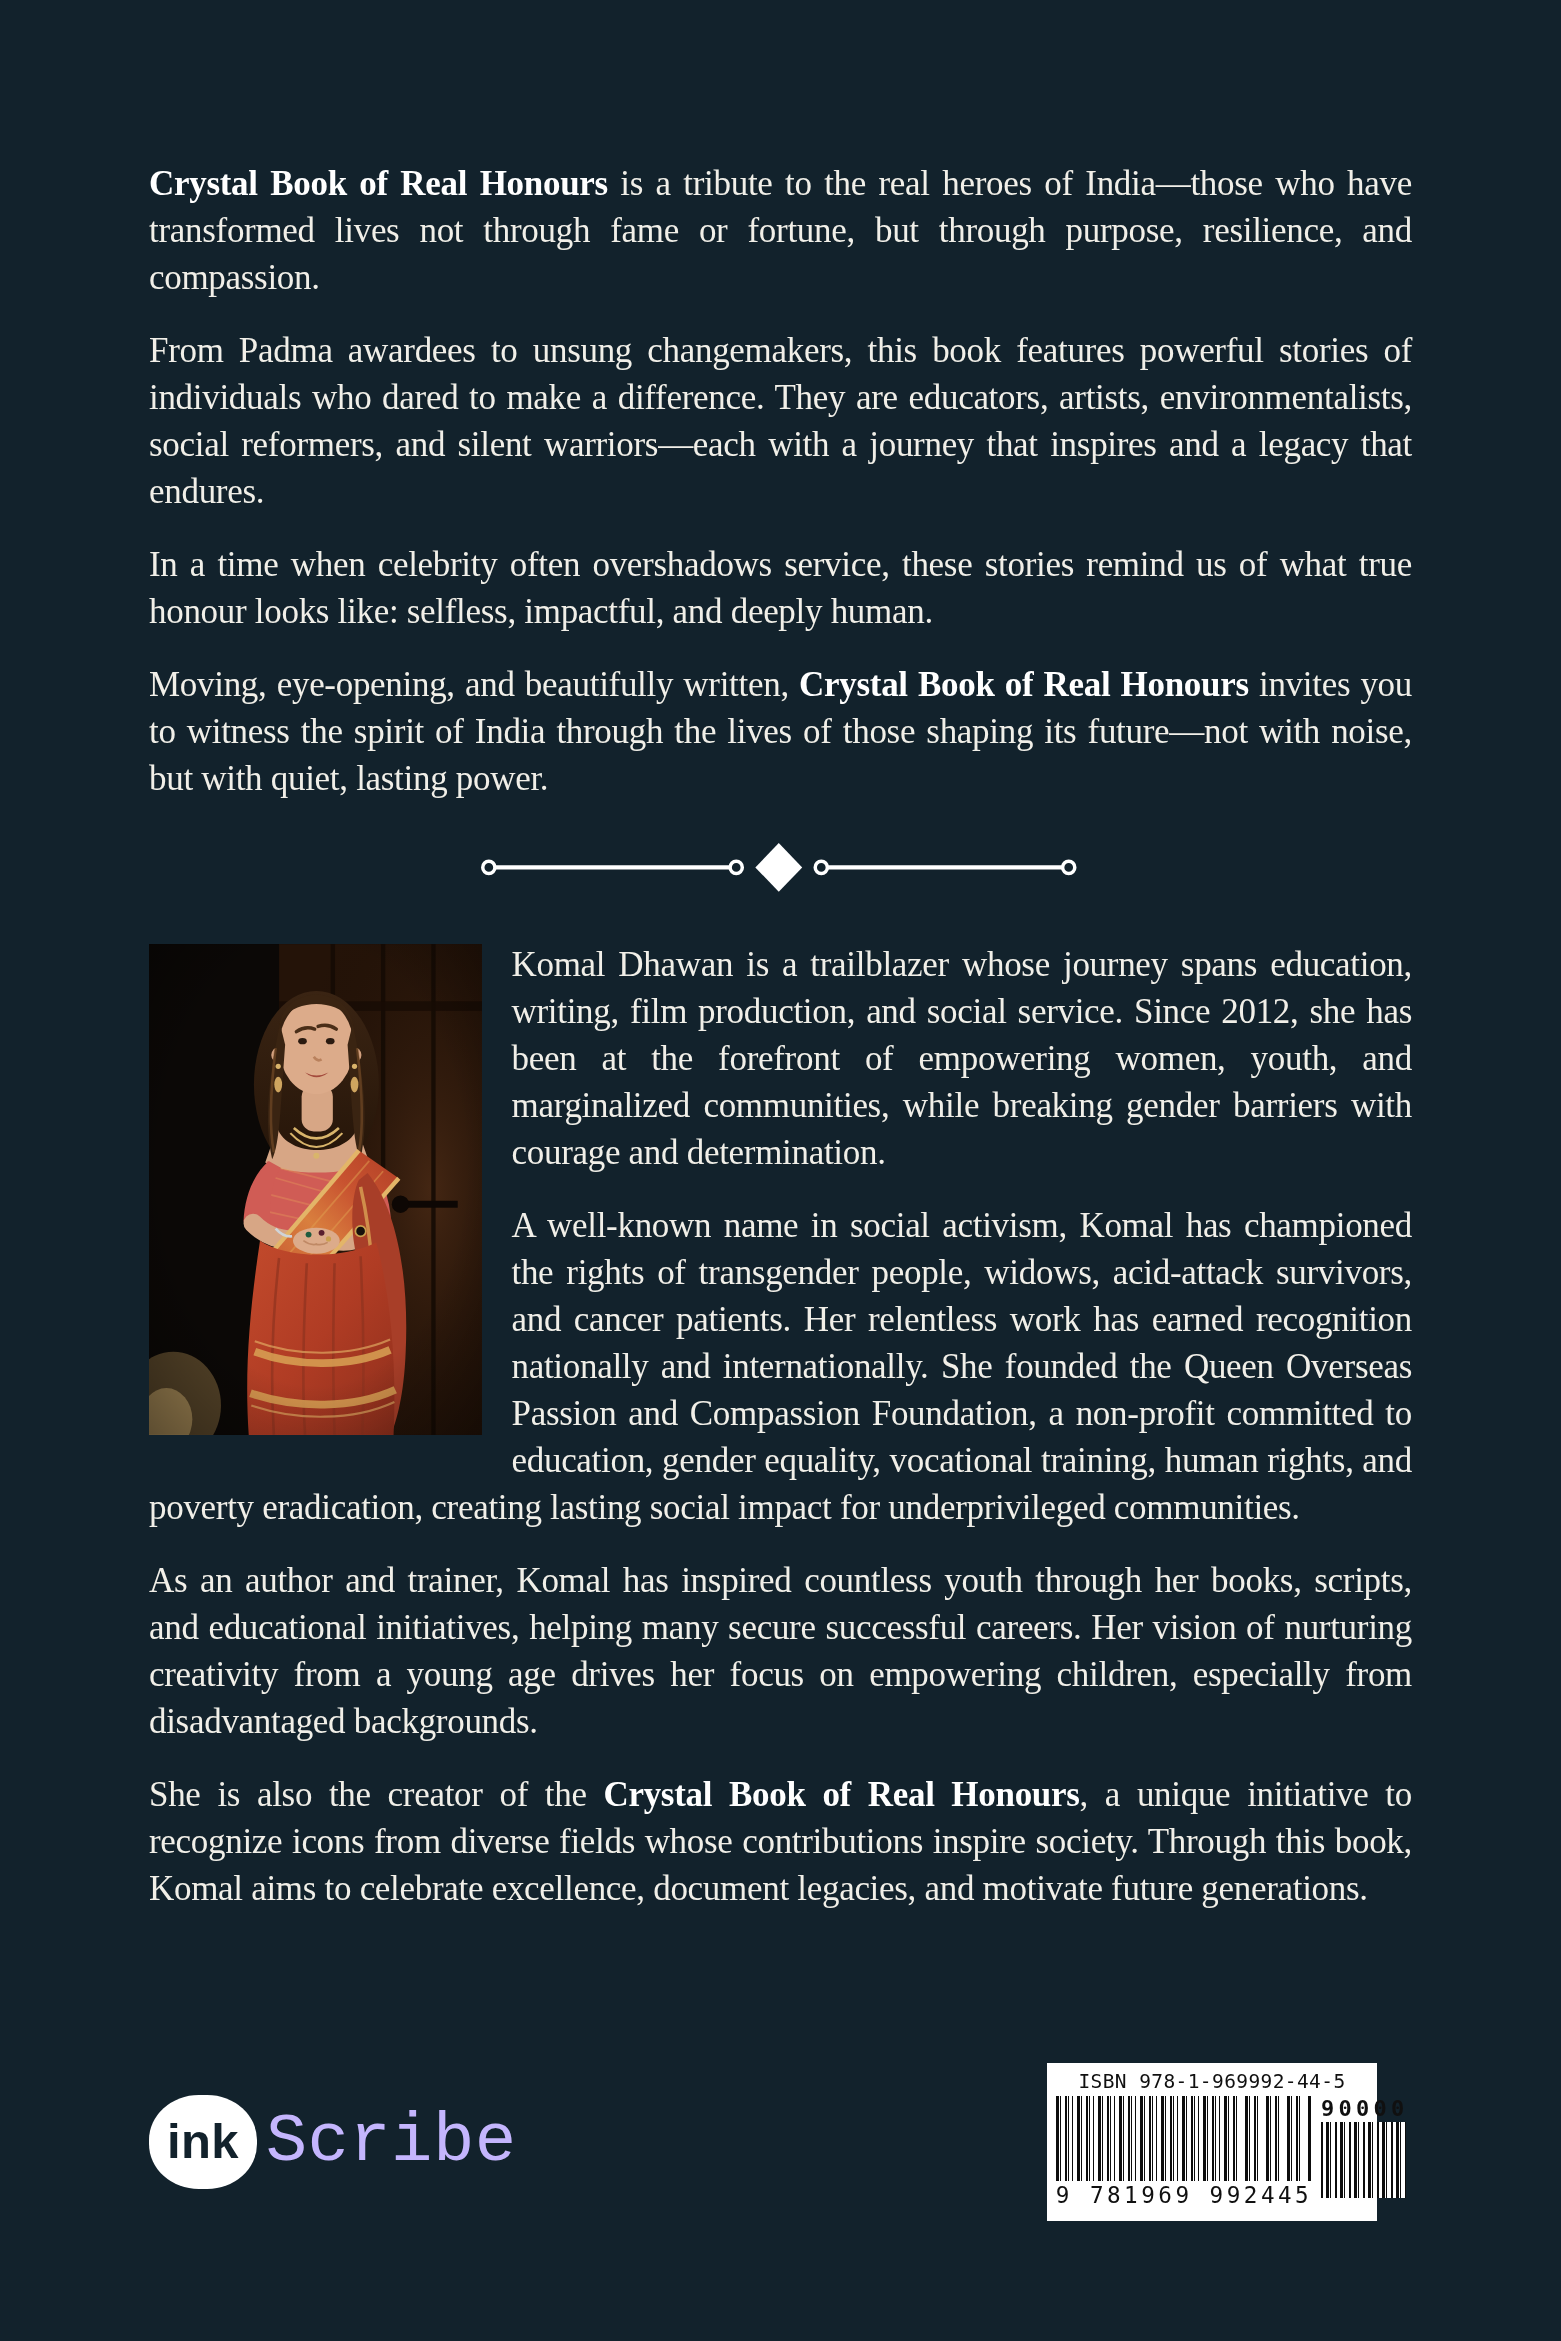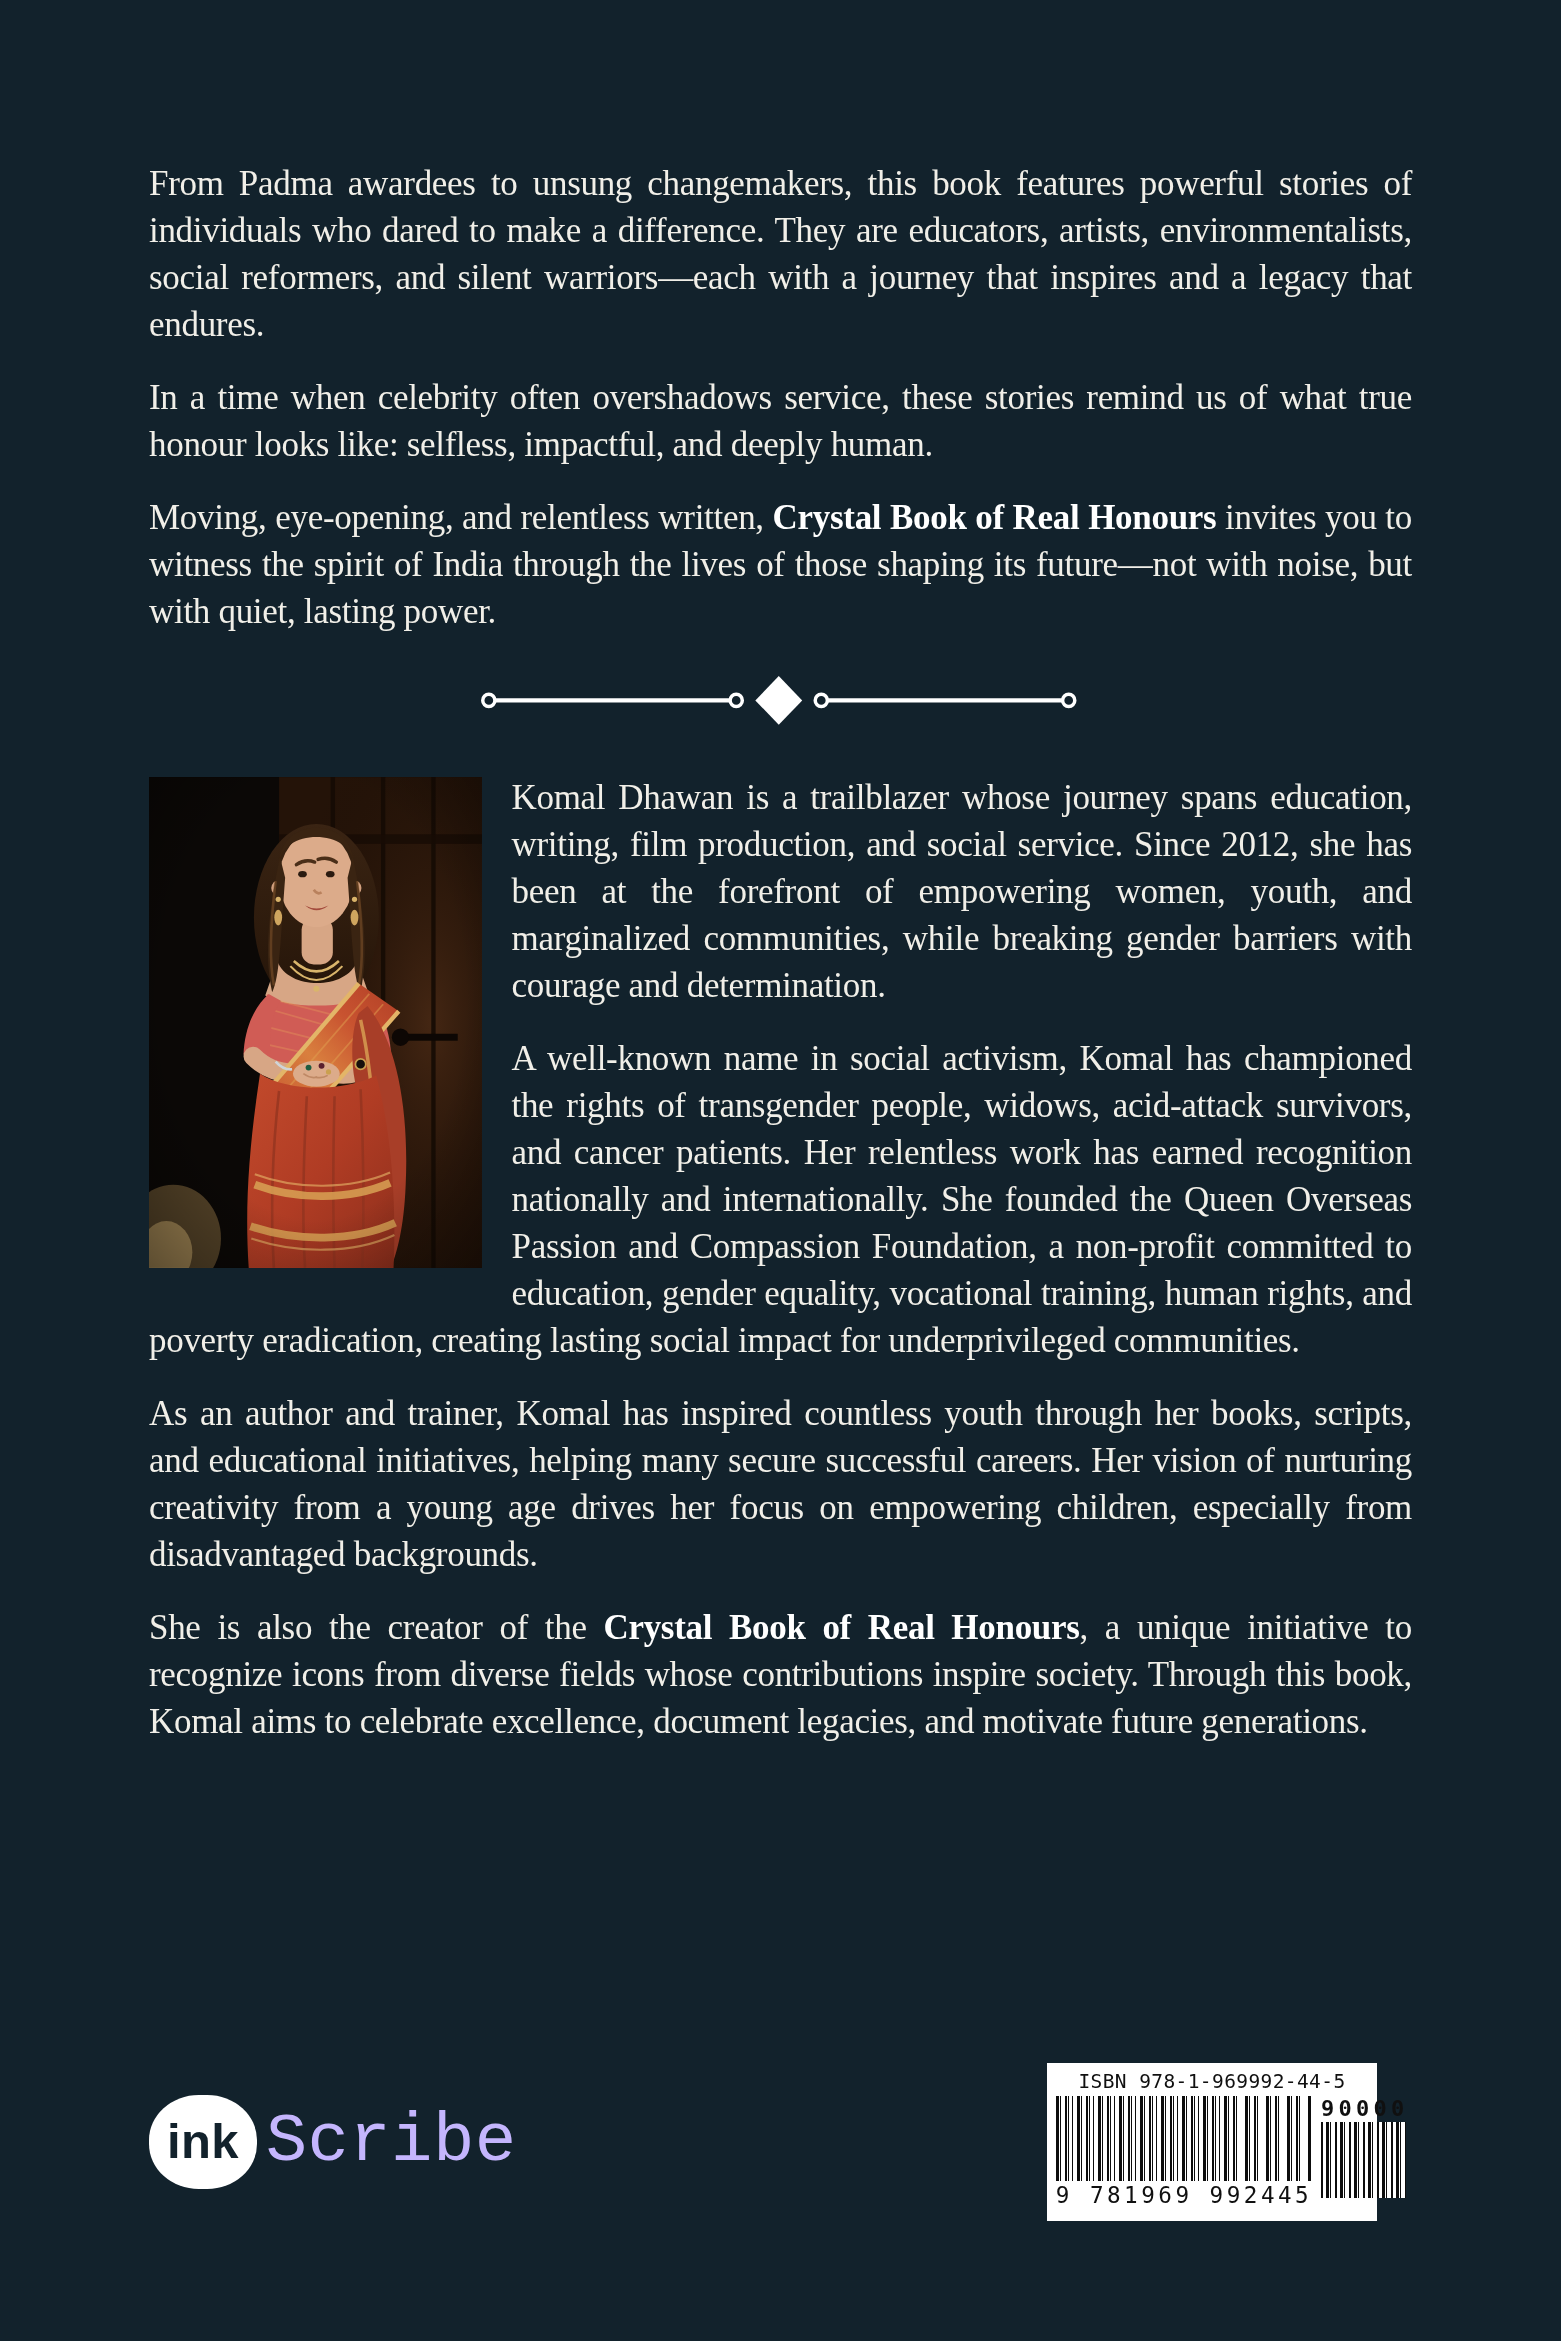--- a/index.html
+++ b/index.html
@@ -124,23 +124,24 @@
         #0d0d0d 9.5px 10.4px,#ffffff 10.4px 14px);
   }
 </style>
 </head>
 <body>
 
 <div class="page">
   <div class="content">
 
     <div>
+      <p class="para"><span class="b">Crystal Book of Real Honours</span><span> is a tribute to the real heroes of India—those who have transformed lives not through fame or fortune, but through purpose, resilience, and compassion.</span></p>
       <p class="para"><span>From Padma awardees to unsung changemakers, this book features powerful stories of individuals who dared to make a difference. They are educators, artists, environmentalists, social reformers, and silent warriors—each with a journey that inspires and a legacy that endures.</span></p>
       <p class="para"><span>In a time when celebrity often overshadows service, these stories remind us of what true honour looks like: selfless, impactful, and deeply human.</span></p>
-      <p class="para"><span>Moving, eye-opening, and relentless written, </span><span class="b">Crystal Book of Real Honours</span><span> invites you to witness the spirit of India through the lives of those shaping its future—not with noise, but with quiet, lasting power.</span></p>
+      <p class="para"><span>Moving, eye-opening, and beautifully written, </span><span class="b">Crystal Book of Real Honours</span><span> invites you to witness the spirit of India through the lives of those shaping its future—not with noise, but with quiet, lasting power.</span></p>
     </div>
 
     <svg class="divider" viewBox="0 0 690 70" xmlns="http://www.w3.org/2000/svg" aria-hidden="true">
       <g stroke="#ffffff" fill="none" stroke-width="4">
         <circle cx="9" cy="35" r="7"></circle>
         <line x1="16" y1="35" x2="287" y2="35" stroke-width="5"></line>
         <circle cx="294" cy="35" r="7"></circle>
         <circle cx="392" cy="35" r="7"></circle>
         <line x1="399" y1="35" x2="670" y2="35" stroke-width="5"></line>
         <circle cx="677" cy="35" r="7"></circle>

